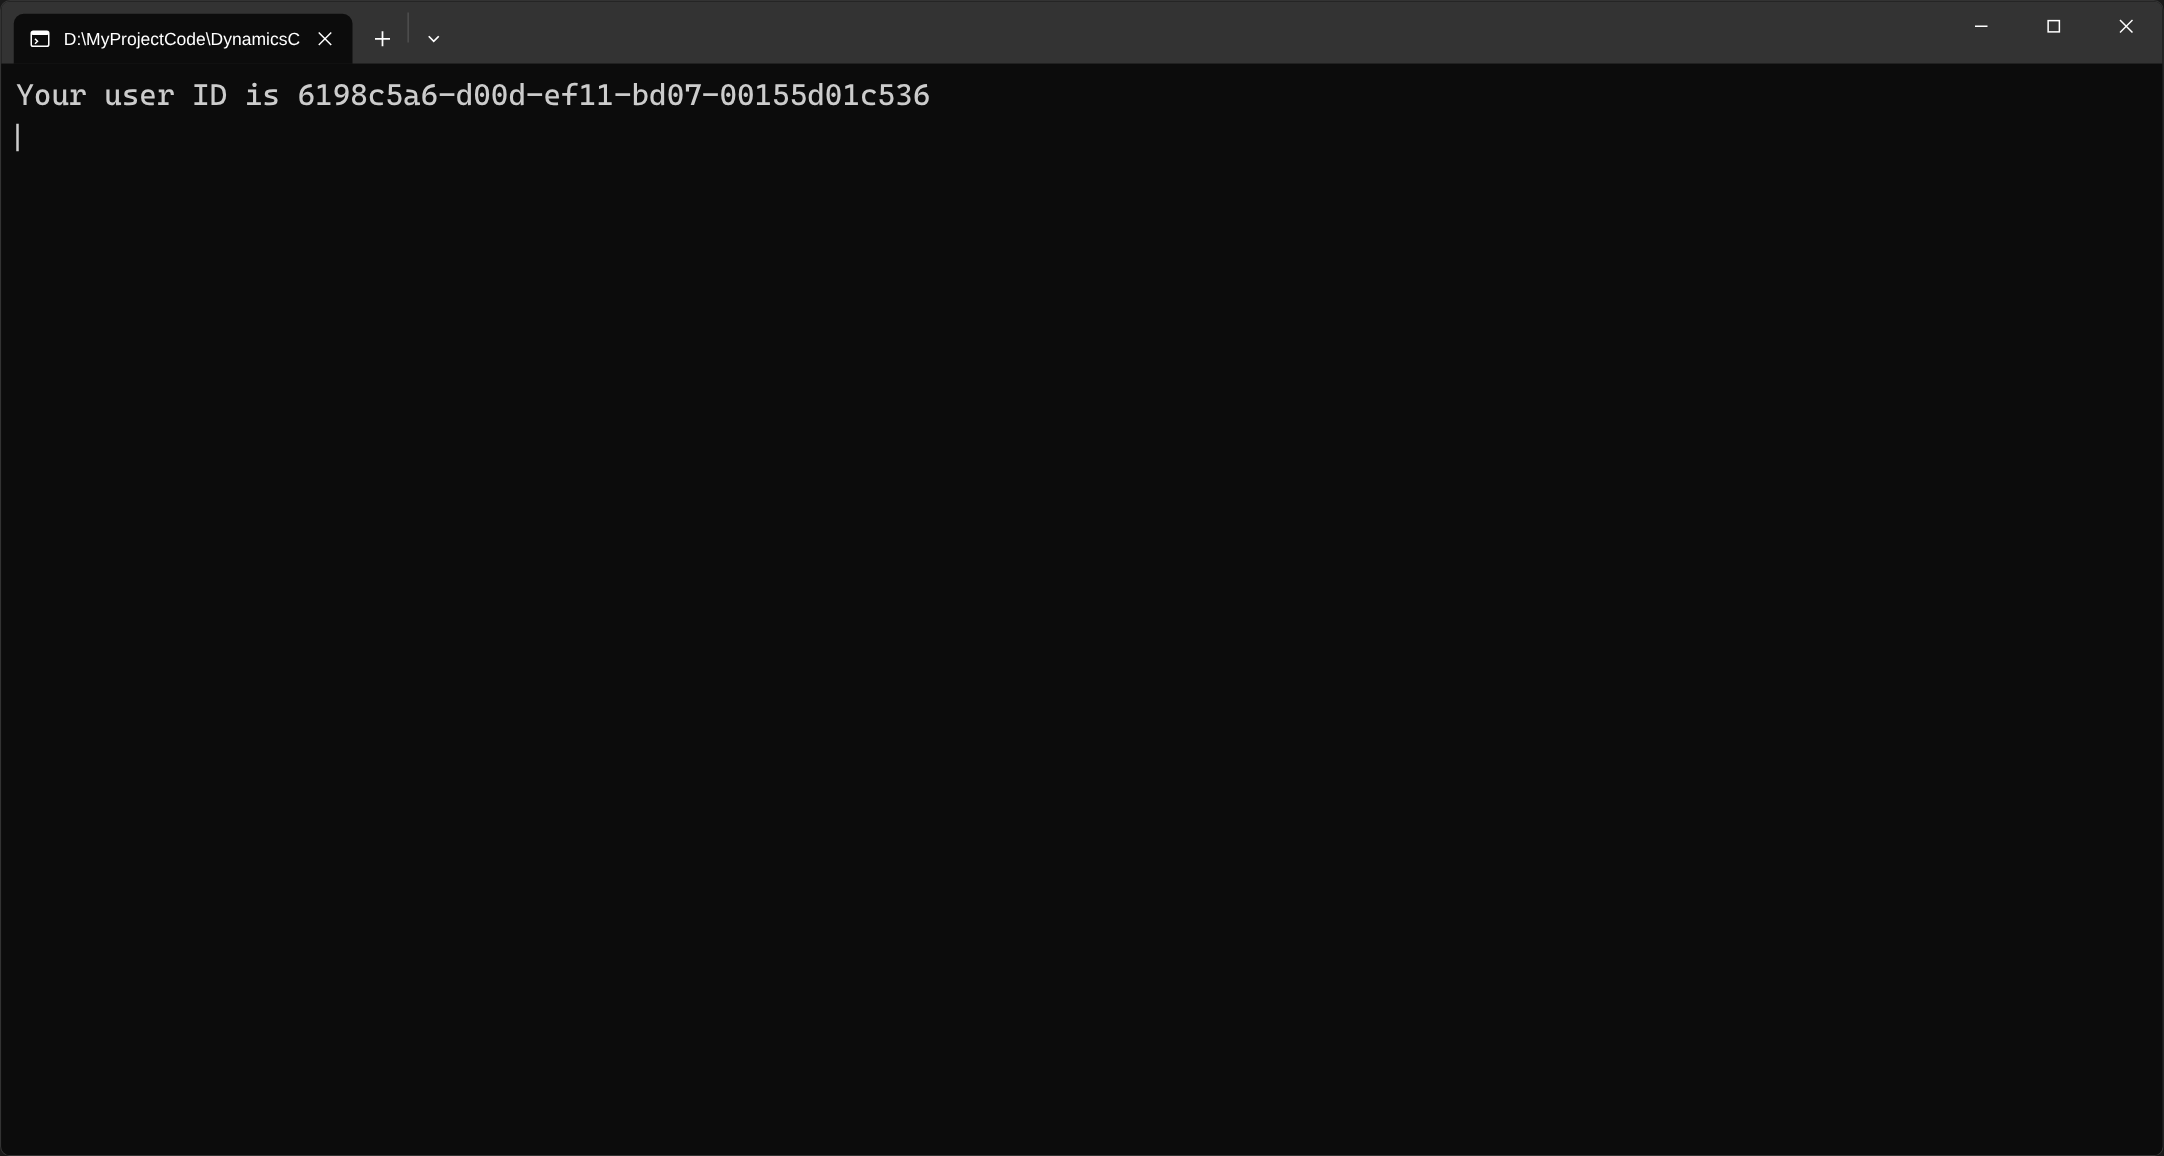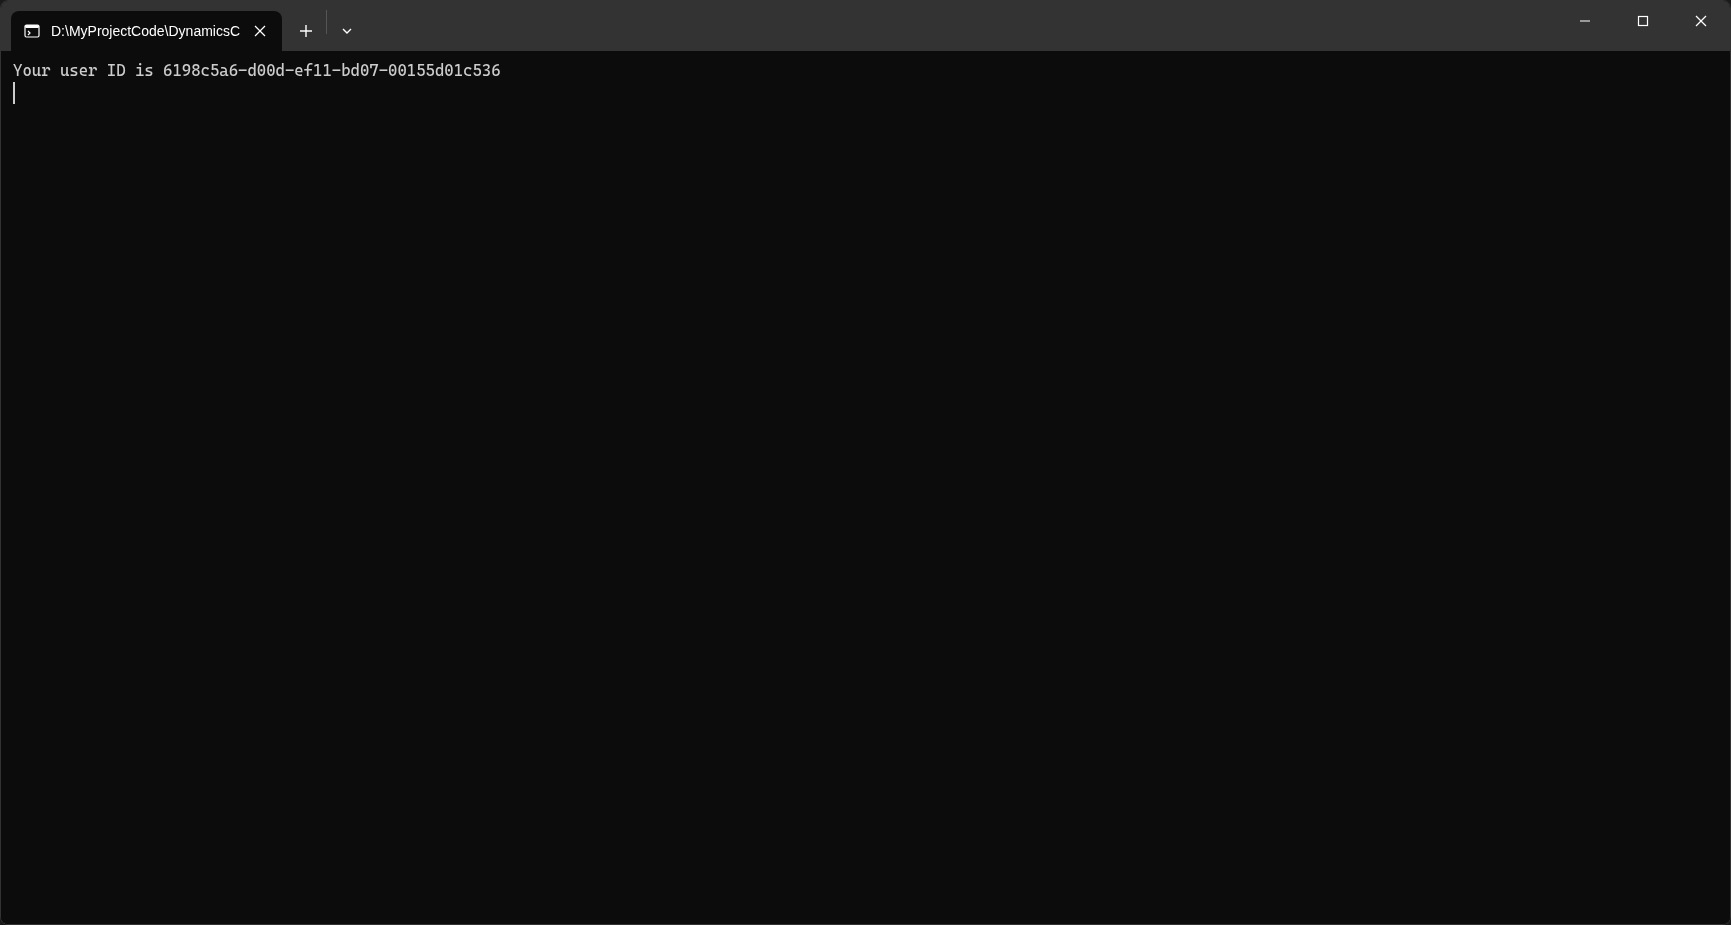--- a/index.html
+++ b/index.html
@@ -151,21 +151,21 @@
     .win-btn svg {
       width: 12px;
       height: 12px;
     }
     
     .terminal-content {
       flex: 1;
       background: #0c0c0c;
       padding: 10px 12px;
       font-family: "Cascadia Mono", "Consolas", "Courier New", monospace;
-      font-size: 16px;
+      font-size: 24px;
       color: #cccccc;
       line-height: 1.3;
       white-space: pre;
       overflow: hidden;
     }
     
     .output-line {
       color: #cccccc;
     }
     

